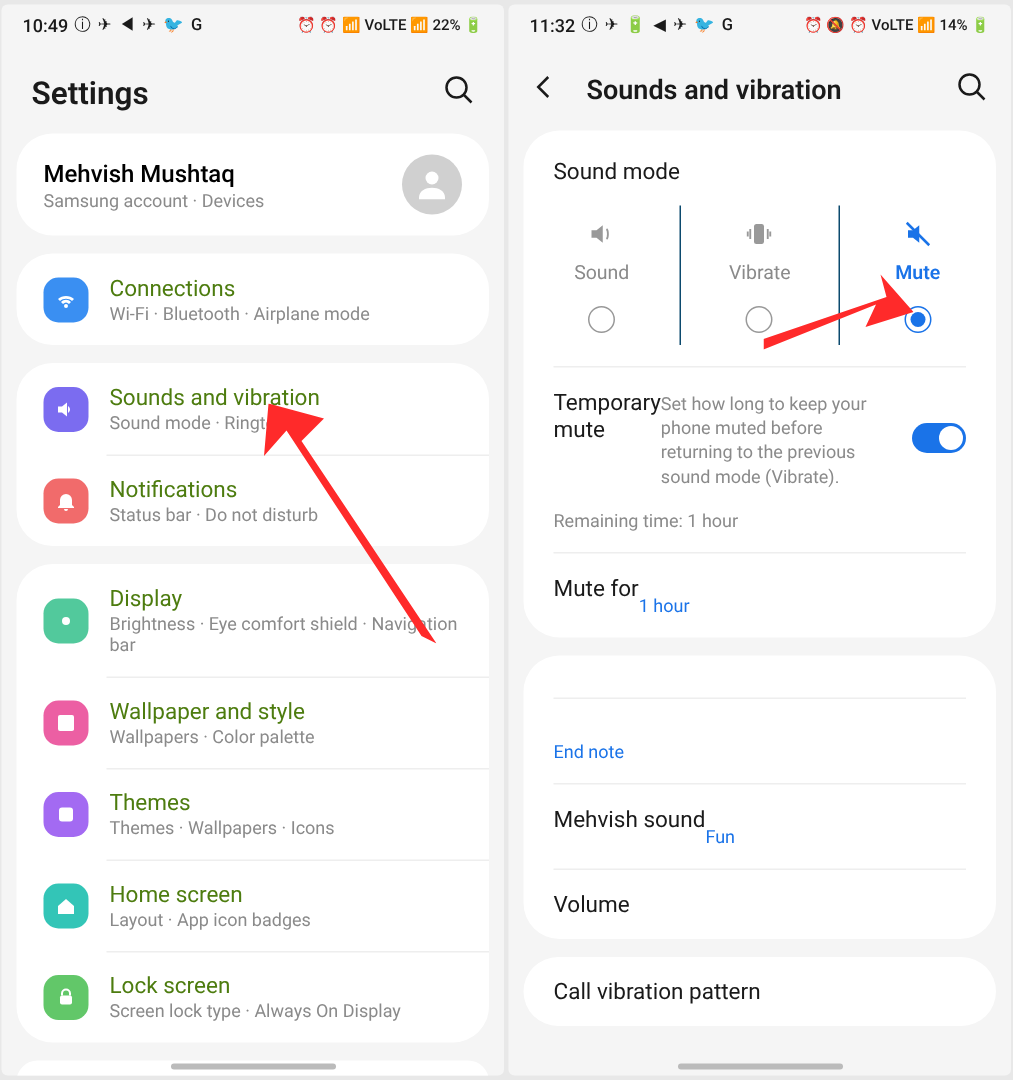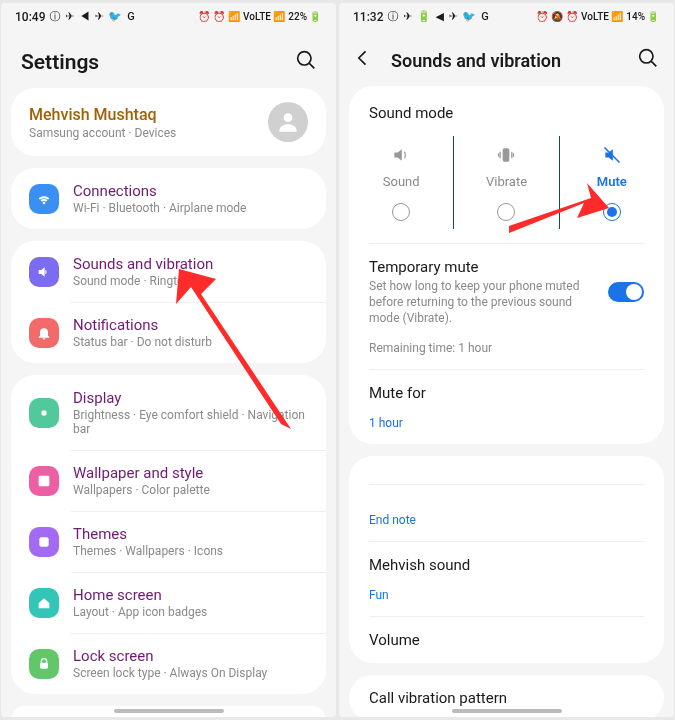--- a/index.html
+++ b/index.html
@@ -12,31 +12,31 @@
     .status-icons { font-size: 11px; letter-spacing: 1px; }
 
     .settings-header { padding: 20px 20px 14px 20px; display: flex; justify-content: space-between; align-items: center; }
     .settings-title { font-size: 21px; font-weight: 600; color: #1a1a1a; }
     .search-icon { font-size: 18px; color: #1a1a1a; }
 
     .card { background: #fff; margin: 0 10px 12px 10px; border-radius: 24px; overflow: hidden; }
     .card.first { margin-top: 0; }
     .profile-row { display: flex; align-items: center; justify-content: space-between; padding: 14px 18px; }
     .profile-info { display: flex; flex-direction: column; }
-    .profile-name { font-size: 16px; font-weight: 500; color: #a16207; }
+    .profile-name { font-size: 16px; font-weight: 500; color: #000000; }
     .profile-sub { font-size: 12px; color: #8a8a8a; margin-top: 2px; }
     .avatar { width: 40px; height: 40px; border-radius: 50%; background: #d0d0d0; display: flex; align-items: center; justify-content: center; }
     .avatar svg { width: 26px; height: 26px; fill: #fff; }
 
     .list-row { display: flex; align-items: center; padding: 14px 18px; position: relative; }
     .list-row + .list-row::before { content: ""; position: absolute; top: 0; left: 60px; right: 0; height: 1px; background: #eee; }
     .row-icon { width: 30px; height: 30px; border-radius: 10px; display: flex; align-items: center; justify-content: center; margin-right: 14px; flex-shrink: 0; }
     .row-icon svg { width: 16px; height: 16px; fill: #fff; }
     .row-text { display: flex; flex-direction: column; }
-    .row-title { font-size: 15px; color: #701a75; }
+    .row-title { font-size: 15px; color: #4d7c0f; }
     .row-sub { font-size: 12px; color: #8a8a8a; margin-top: 1px; }
 
     .ic-blue { background: #3a8ff2; }
     .ic-purple { background: #7b6cf0; }
     .ic-red { background: #f16b6b; }
     .ic-teal { background: #52c99c; }
     .ic-pink { background: #ec5fa3; }
     .ic-violet { background: #a36af2; }
     .ic-teal2 { background: #33c5b7; }
     .ic-green { background: #62c769; }
@@ -56,21 +56,21 @@
     .mode-label { font-size: 13px; color: #8a8a8a; }
     .mode-label.active { color: #1a73e8; font-weight: 600; }
     .radio { width: 18px; height: 18px; border: 1.5px solid #999; border-radius: 50%; margin-top: 6px; }
     .radio.sel { border-color: #1a73e8; display: flex; align-items: center; justify-content: center; }
     .radio.sel::after { content: ""; width: 10px; height: 10px; background: #1a73e8; border-radius: 50%; }
     .mode-icn svg { width: 20px; height: 20px; fill: #999; }
     .mode-icn.active svg { fill: #1a73e8; }
 
     .divider { height: 1px; background: #eee; margin: 0 20px; }
     .setting-row { padding: 14px 20px; display: flex; align-items: center; justify-content: space-between; }
-    .setting-left { display: flex; flex-direction: column; flex: 1; }
+    .setting-left { display: flex; flex-direction: row; flex: 1; }
     .setting-title { font-size: 15px; color: #1a1a1a; }
     .setting-sub { font-size: 12px; color: #8a8a8a; margin-top: 2px; line-height: 1.35; }
     .setting-val { font-size: 12px; color: #1a73e8; margin-top: 14px; }
     .toggle { width: 36px; height: 20px; background: #1a73e8; border-radius: 10px; position: relative; flex-shrink: 0; margin-left: 12px; }
     .toggle::after { content: ""; position: absolute; right: 2px; top: 2px; width: 16px; height: 16px; background: #fff; border-radius: 50%; }
     .remaining { font-size: 12px; color: #8a8a8a; padding: 0 20px 14px 20px; }
 
     .arrow { position: absolute; pointer-events: none; }
     .arr1 { top: 266px; left: 170px; width: 120px; height: 160px; }
     .arr2 { top: 175px; left: 170px; width: 100px; height: 60px; }

